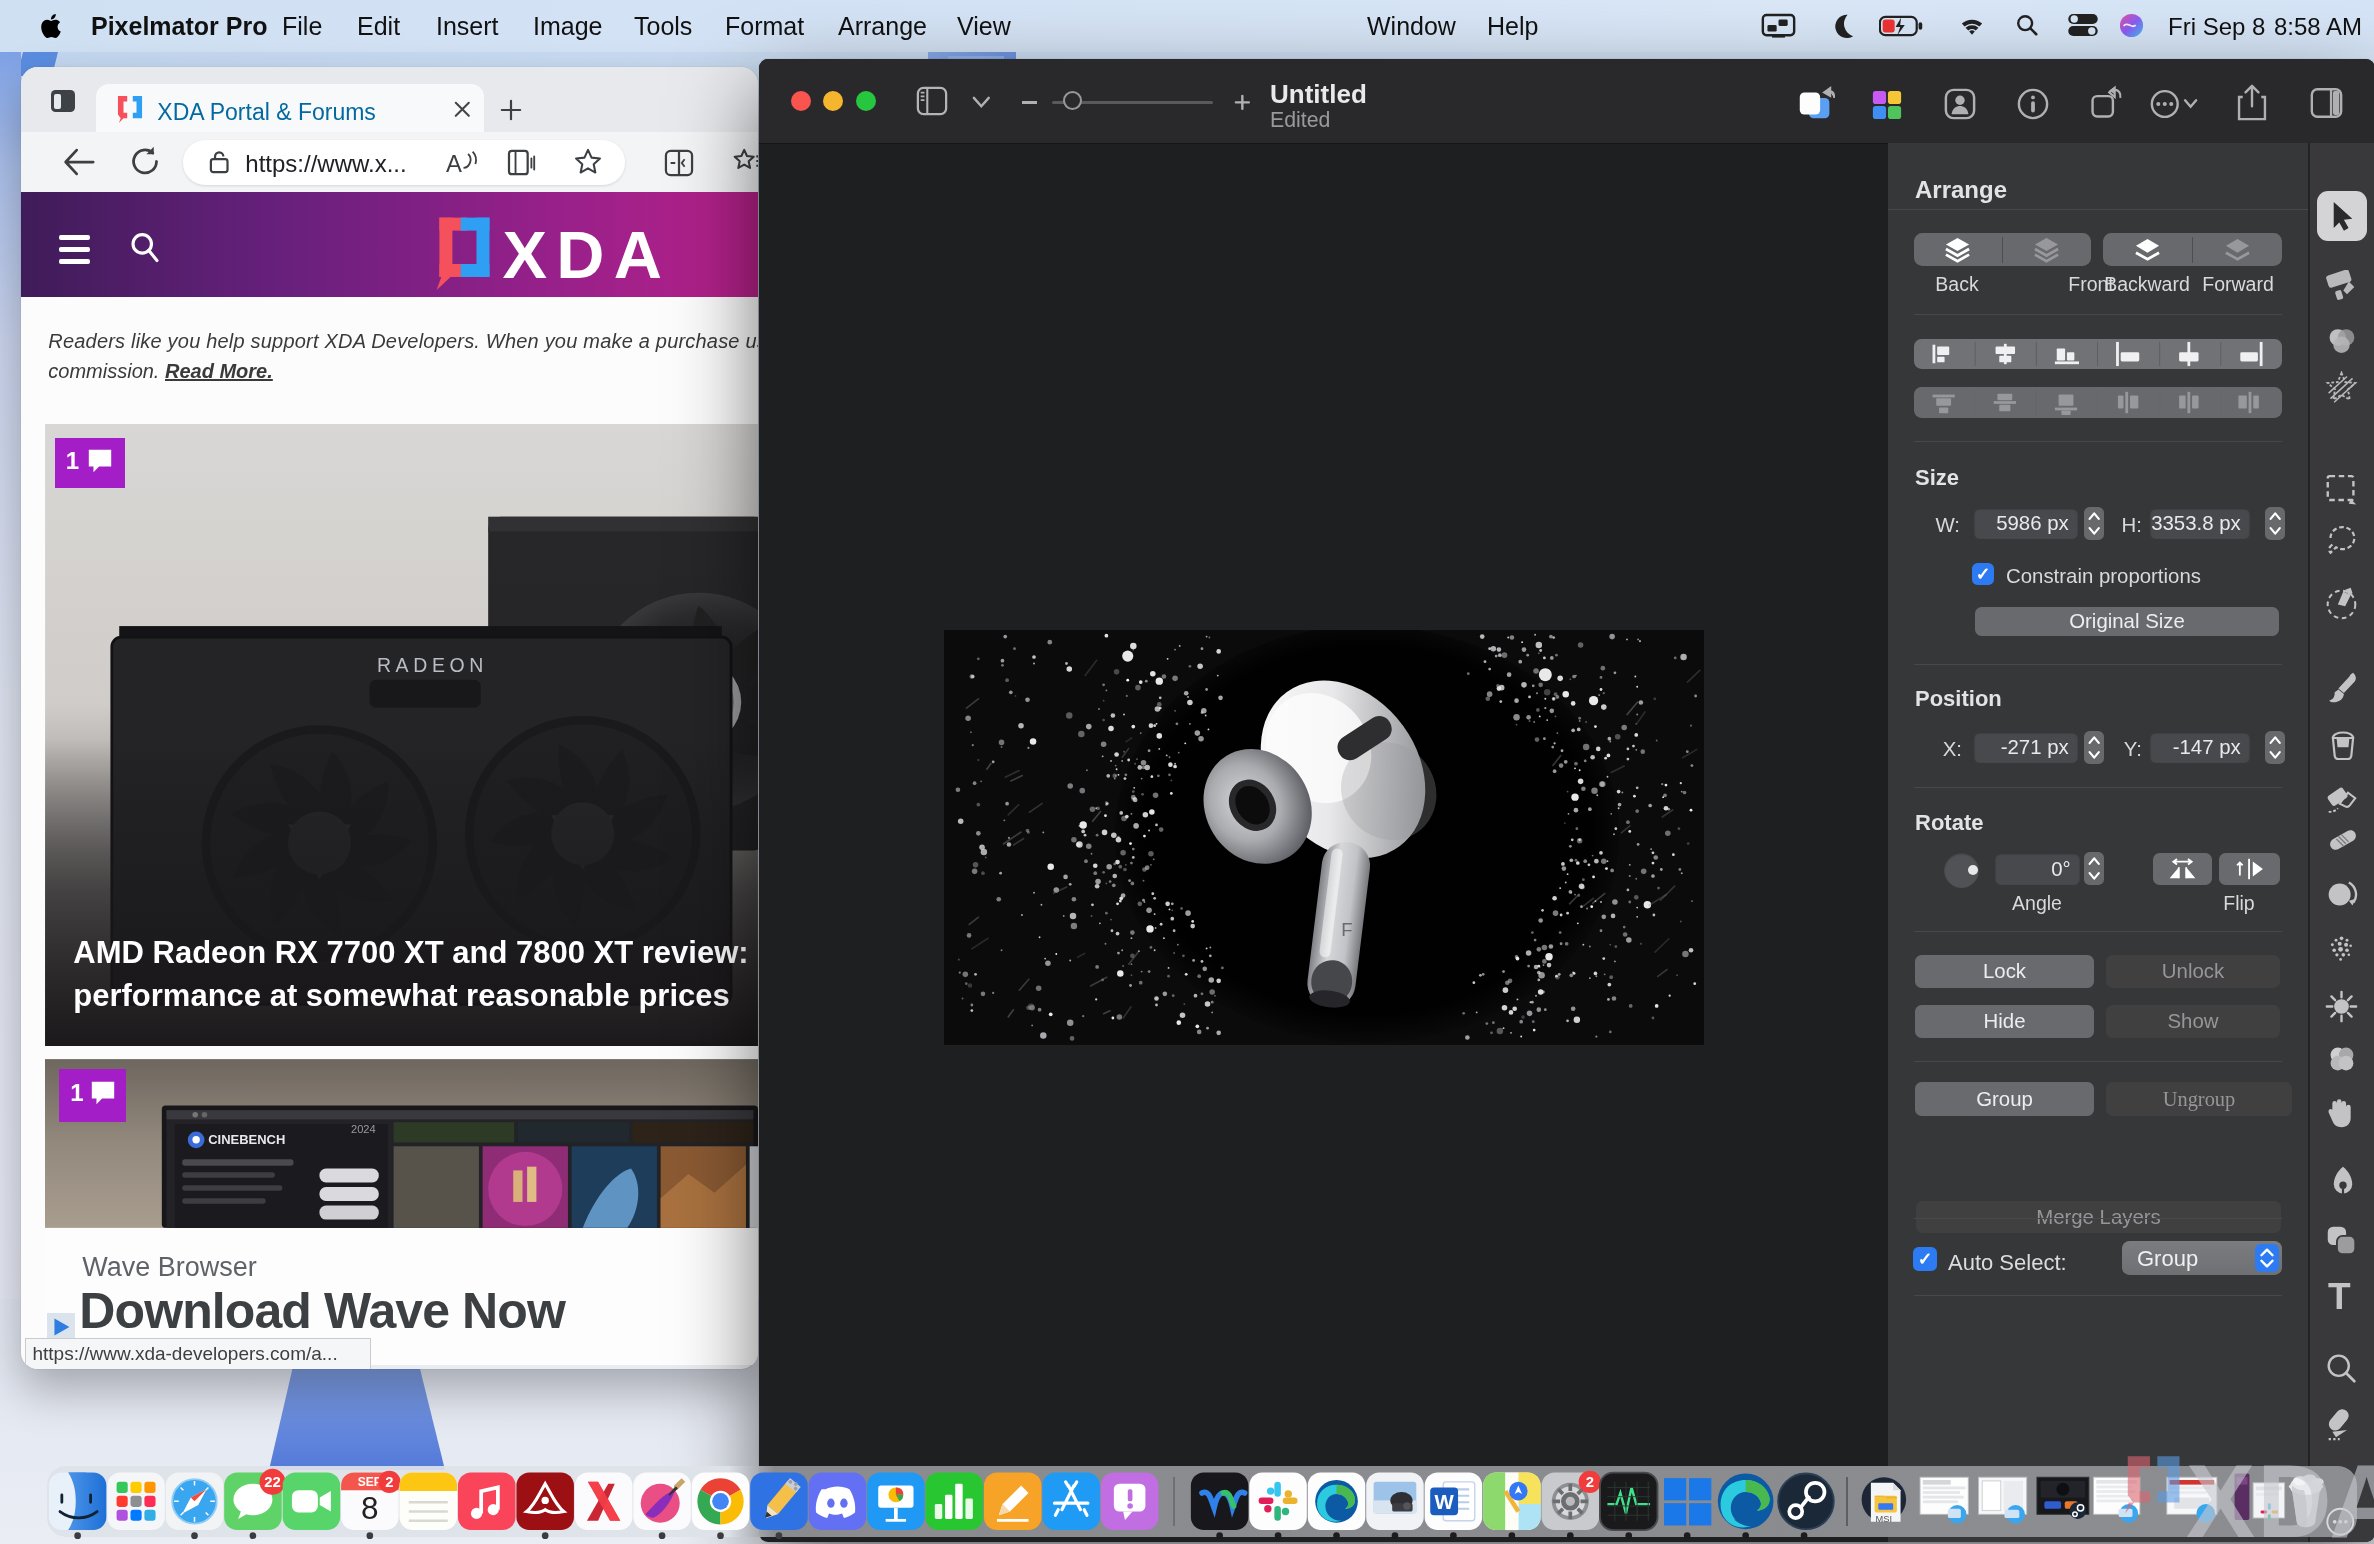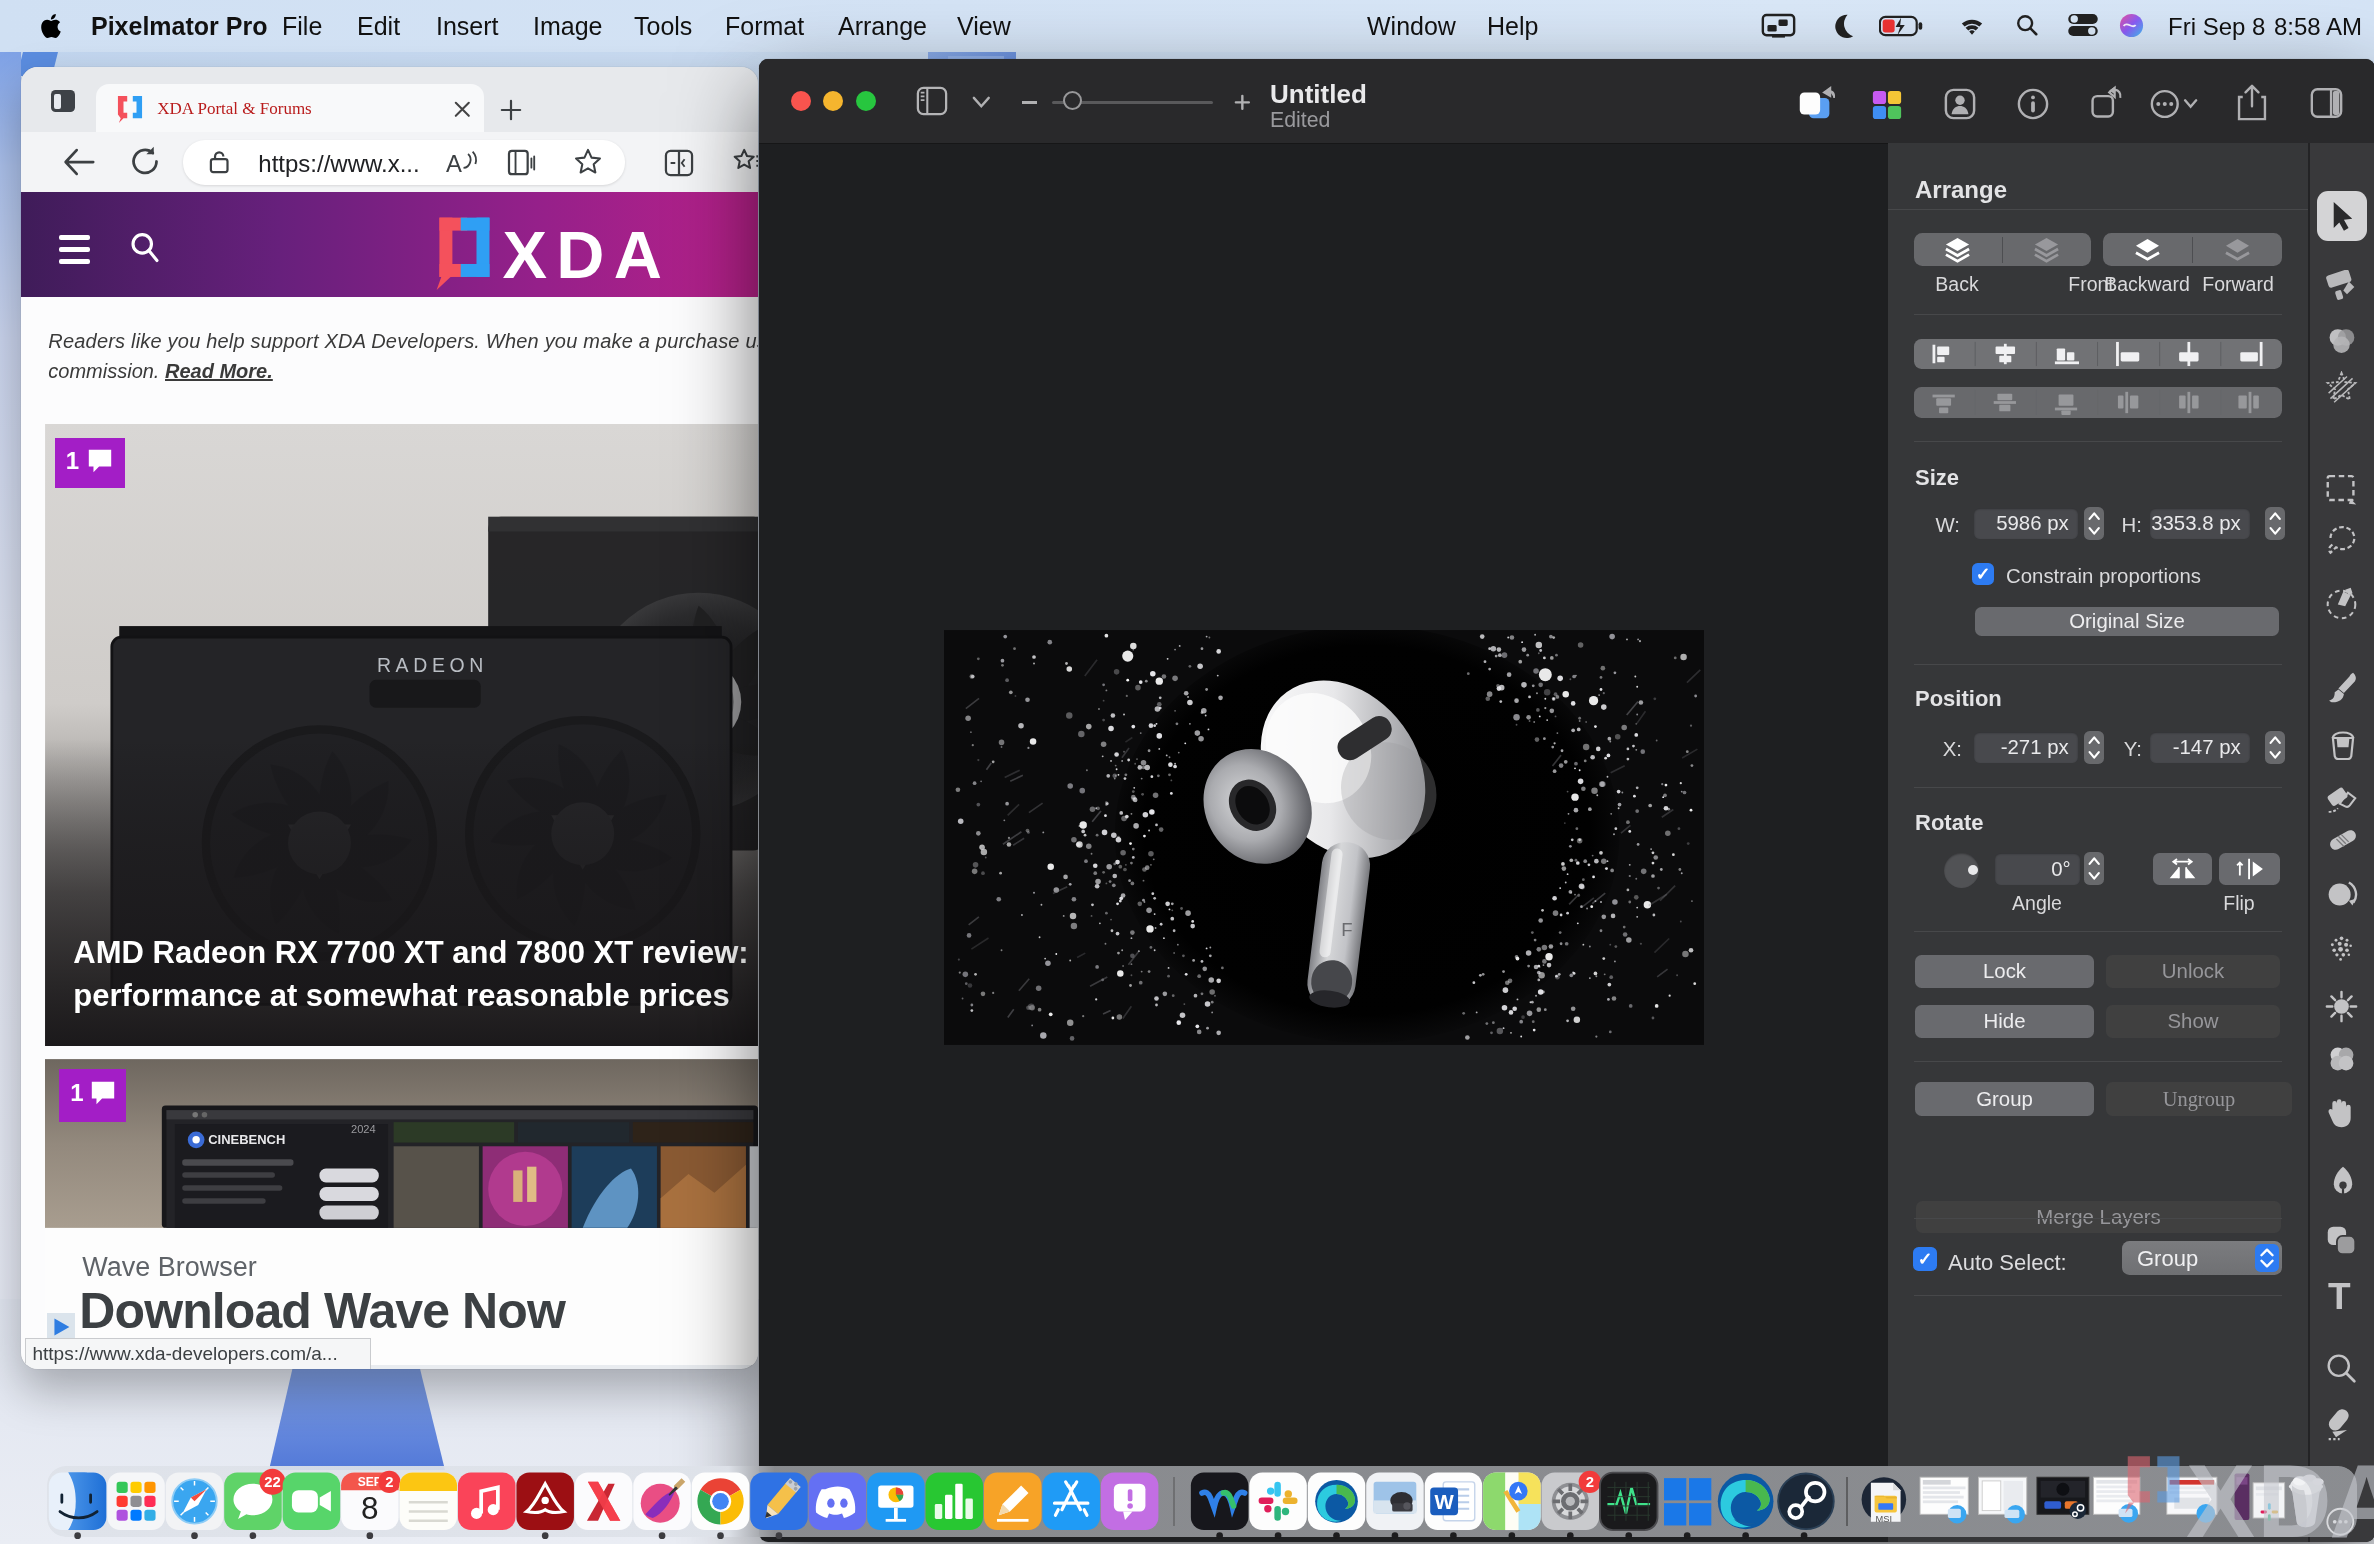--- a/index.html
+++ b/index.html
@@ -91,42 +91,42 @@
 <div class="abs" style="left:21.3px;top:67px;width:737px;height:1302px;border-radius:16.7px 16.7px 16.7px 16.7px;background:#e9ecf0;box-shadow:0 20.4px 45px rgba(0,0,0,.28), 0 0 0.9px rgba(0,0,0,.4);overflow:hidden;">
 
  <div class="abs" style="left:0;top:0;width:737px;height:65px;background:#e7e9ec;"></div>
  <div class="abs" style="left:30px;top:23px;width:24px;height:22px;background:#3e4247;border-radius:4.6px;"></div>
  <div class="abs" style="left:33px;top:27px;width:6.5px;height:15px;background:#e6e9ee;border-radius:1.9px;"></div>
  <div class="abs" style="left:75px;top:16.7px;width:388px;height:48px;background:#f8f9fa;border-radius:13px 13px 0 0;"></div>
  <svg class="abs" style="left:96px;top:28px;" width="26" height="28" viewBox="0 0 28 30">
       <path d="M1 1h10v6H7v12h4v6H4l-3-4zM4 25l-2 5 5-5z" fill="#f4515c"></path>
       <path d="M27 1H17v6h4v12h-4v6h10z" fill="#2f9ff4"></path>
     </svg>
- <span class="abs" style="left:136px;top:32px;font-size:17px;color:#b91c1c;font-family:Liberation Serif, serif;">XDA Portal &amp; Forums</span>
+ <span class="abs" style="left:136px;top:32px;font-size:23px;color:#0369a1;">XDA Portal &amp; Forums</span>
  <svg class="abs" style="left:432px;top:33px;" width="18.6" height="18.6" viewBox="0 0 20 20">
       <path d="M3 3l14 14M17 3L3 17" stroke="#444" stroke-width="2.2" stroke-linecap="round"></path>
     </svg>
  <svg class="abs" style="left:479px;top:32px;" width="22" height="22" viewBox="0 0 24 24">
       <path d="M12 2v20M2 12h20" stroke="#3c4043" stroke-width="2.4" stroke-linecap="round"></path>
     </svg>
 
  <div class="abs" style="left:0;top:65px;width:737px;height:60px;background:#f3f4f6;"></div>
  <svg class="abs" style="left:41px;top:79px;" width="33" height="32" viewBox="0 0 36 34">
       <path d="M16 4 4 17l12 13M5 17h29" stroke="#3c4043" stroke-width="3" fill="none" stroke-linecap="round" stroke-linejoin="round"></path>
     </svg>
  <svg class="abs" style="left:108px;top:78px;" width="33" height="33" viewBox="0 0 36 36">
       <path d="M30 18a12.5 12.5 0 1 1-4-9.2" stroke="#3c4043" stroke-width="3" fill="none" stroke-linecap="round"></path>
       <path d="M27 2v8h-8z" fill="#3c4043"></path>
     </svg>
  <div class="abs" style="left:162px;top:73px;width:442px;height:45px;background:#ffffff;border-radius:22px;box-shadow:0 0.9px 2.8px rgba(0,0,0,.12);"></div>
  <svg class="abs" style="left:188px;top:83px;" width="20.4" height="24" viewBox="0 0 22 26">
       <rect x="2" y="10" width="18" height="14" rx="2.5" fill="none" stroke="#3c4043" stroke-width="2.4"></rect>
       <path d="M6.5 10V7a4.5 4.5 0 0 1 9 0" fill="none" stroke="#3c4043" stroke-width="2.4"></path>
     </svg>
- <span class="abs" style="left:237px;top:83px;font-size:24px;color:#202124;">https://www.x...</span>
+ <span class="abs" style="left:224px;top:83px;font-size:24px;color:#202124;">https://www.x...</span>
  <svg class="abs" style="left:425px;top:82px;" width="33" height="30" viewBox="0 0 36 32">
       <text x="0" y="25" font-size="26" fill="#3c4043" font-family="Liberation Sans">A</text>
       <path d="M22 8q5 2 5 8t-5 8M26 4q7 4 7 12" stroke="#3c4043" stroke-width="2" fill="none" transform="translate(0,-2) rotate(18 26 14)"></path>
     </svg>
  <svg class="abs" style="left:486px;top:82px;" width="32" height="28" viewBox="0 0 34 30">
       <rect x="2" y="2" width="20" height="25" rx="3" fill="none" stroke="#3c4043" stroke-width="2.4"></rect>
       <path d="M9 2v25" stroke="#3c4043" stroke-width="2"></path>
       <path d="M26 10v10M29 8v14" stroke="#3c4043" stroke-width="2" stroke-linecap="round"></path>
     </svg>
  <svg class="abs" style="left:553px;top:81px;" width="28" height="28" viewBox="0 0 30 30">

